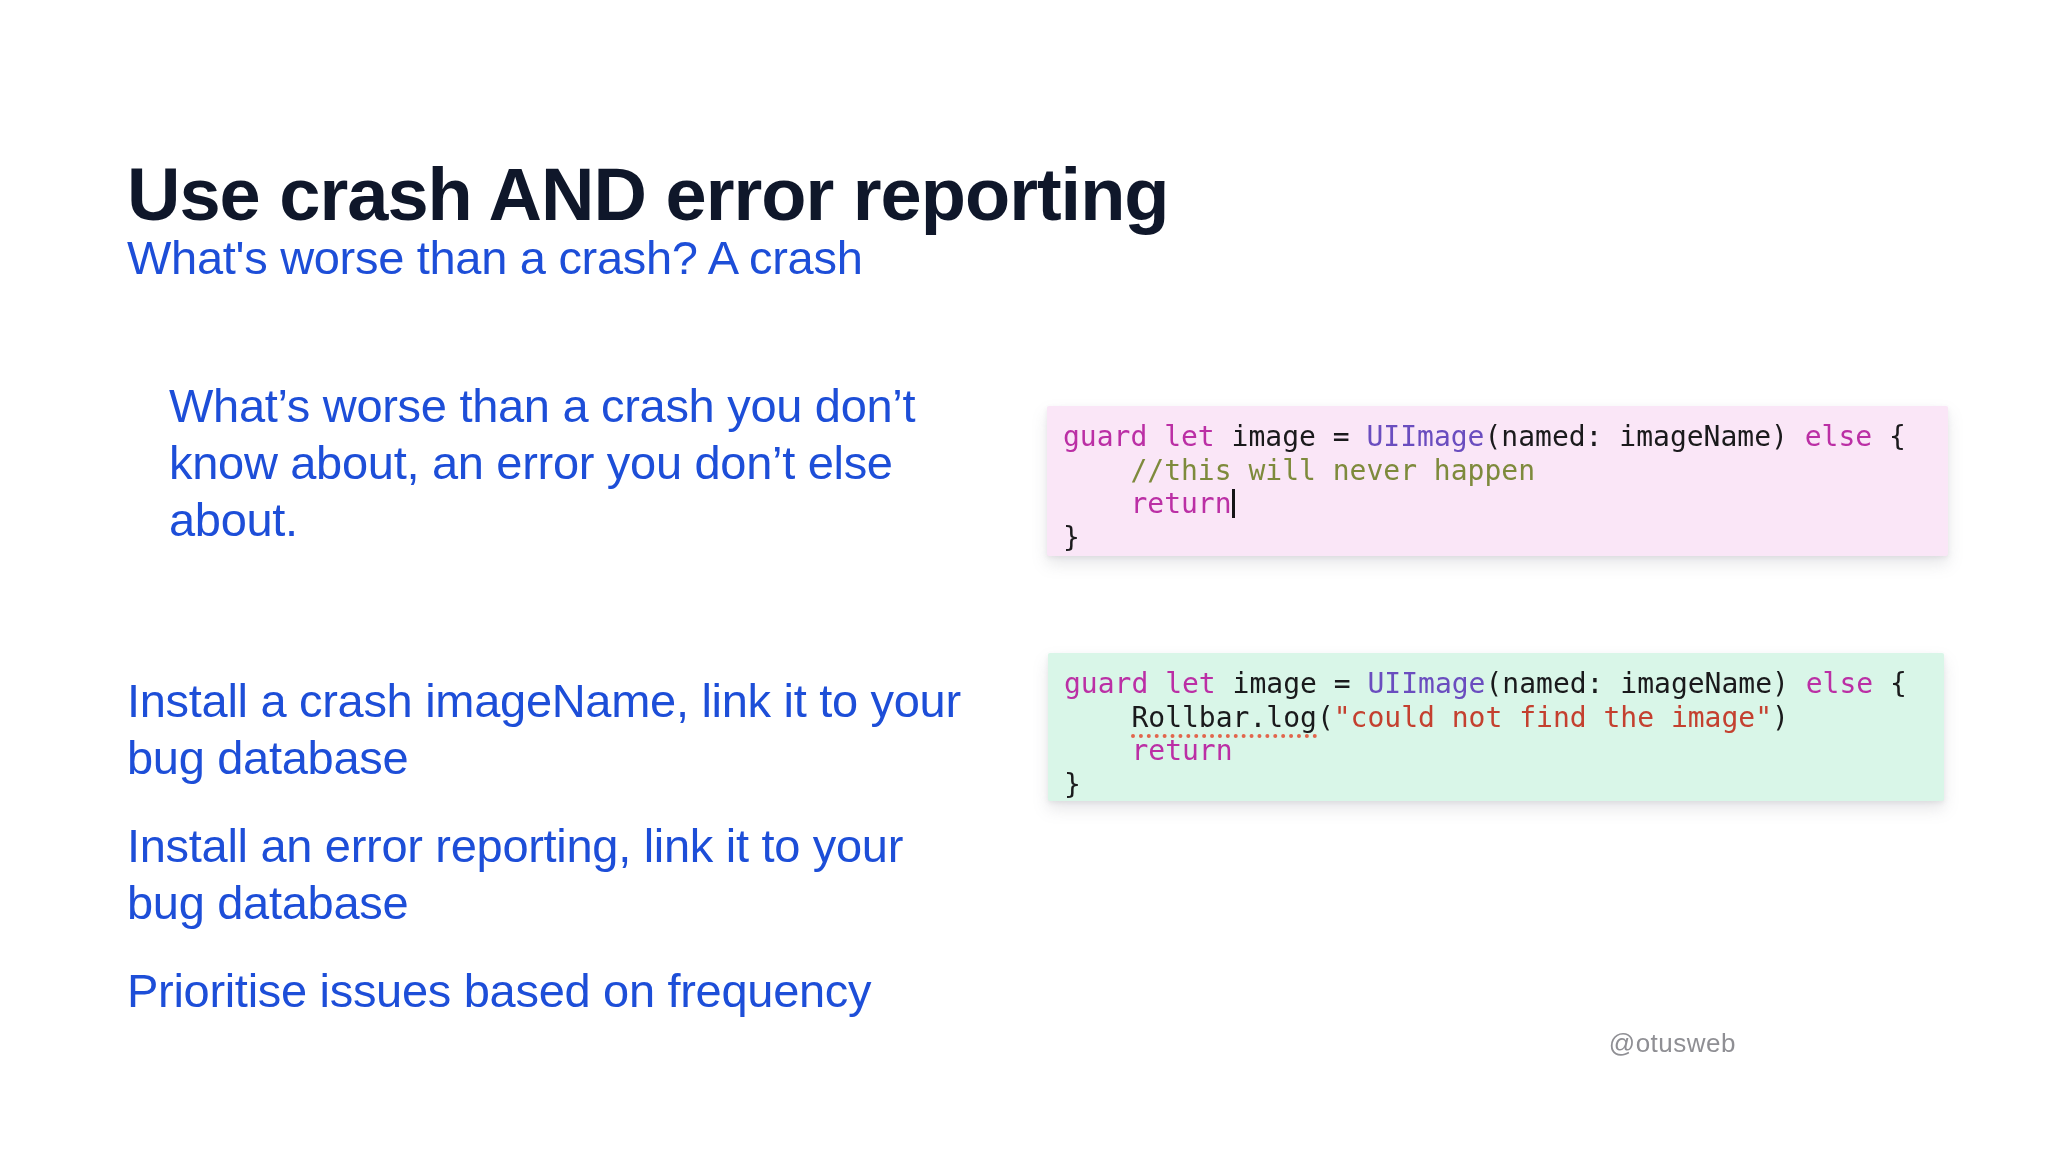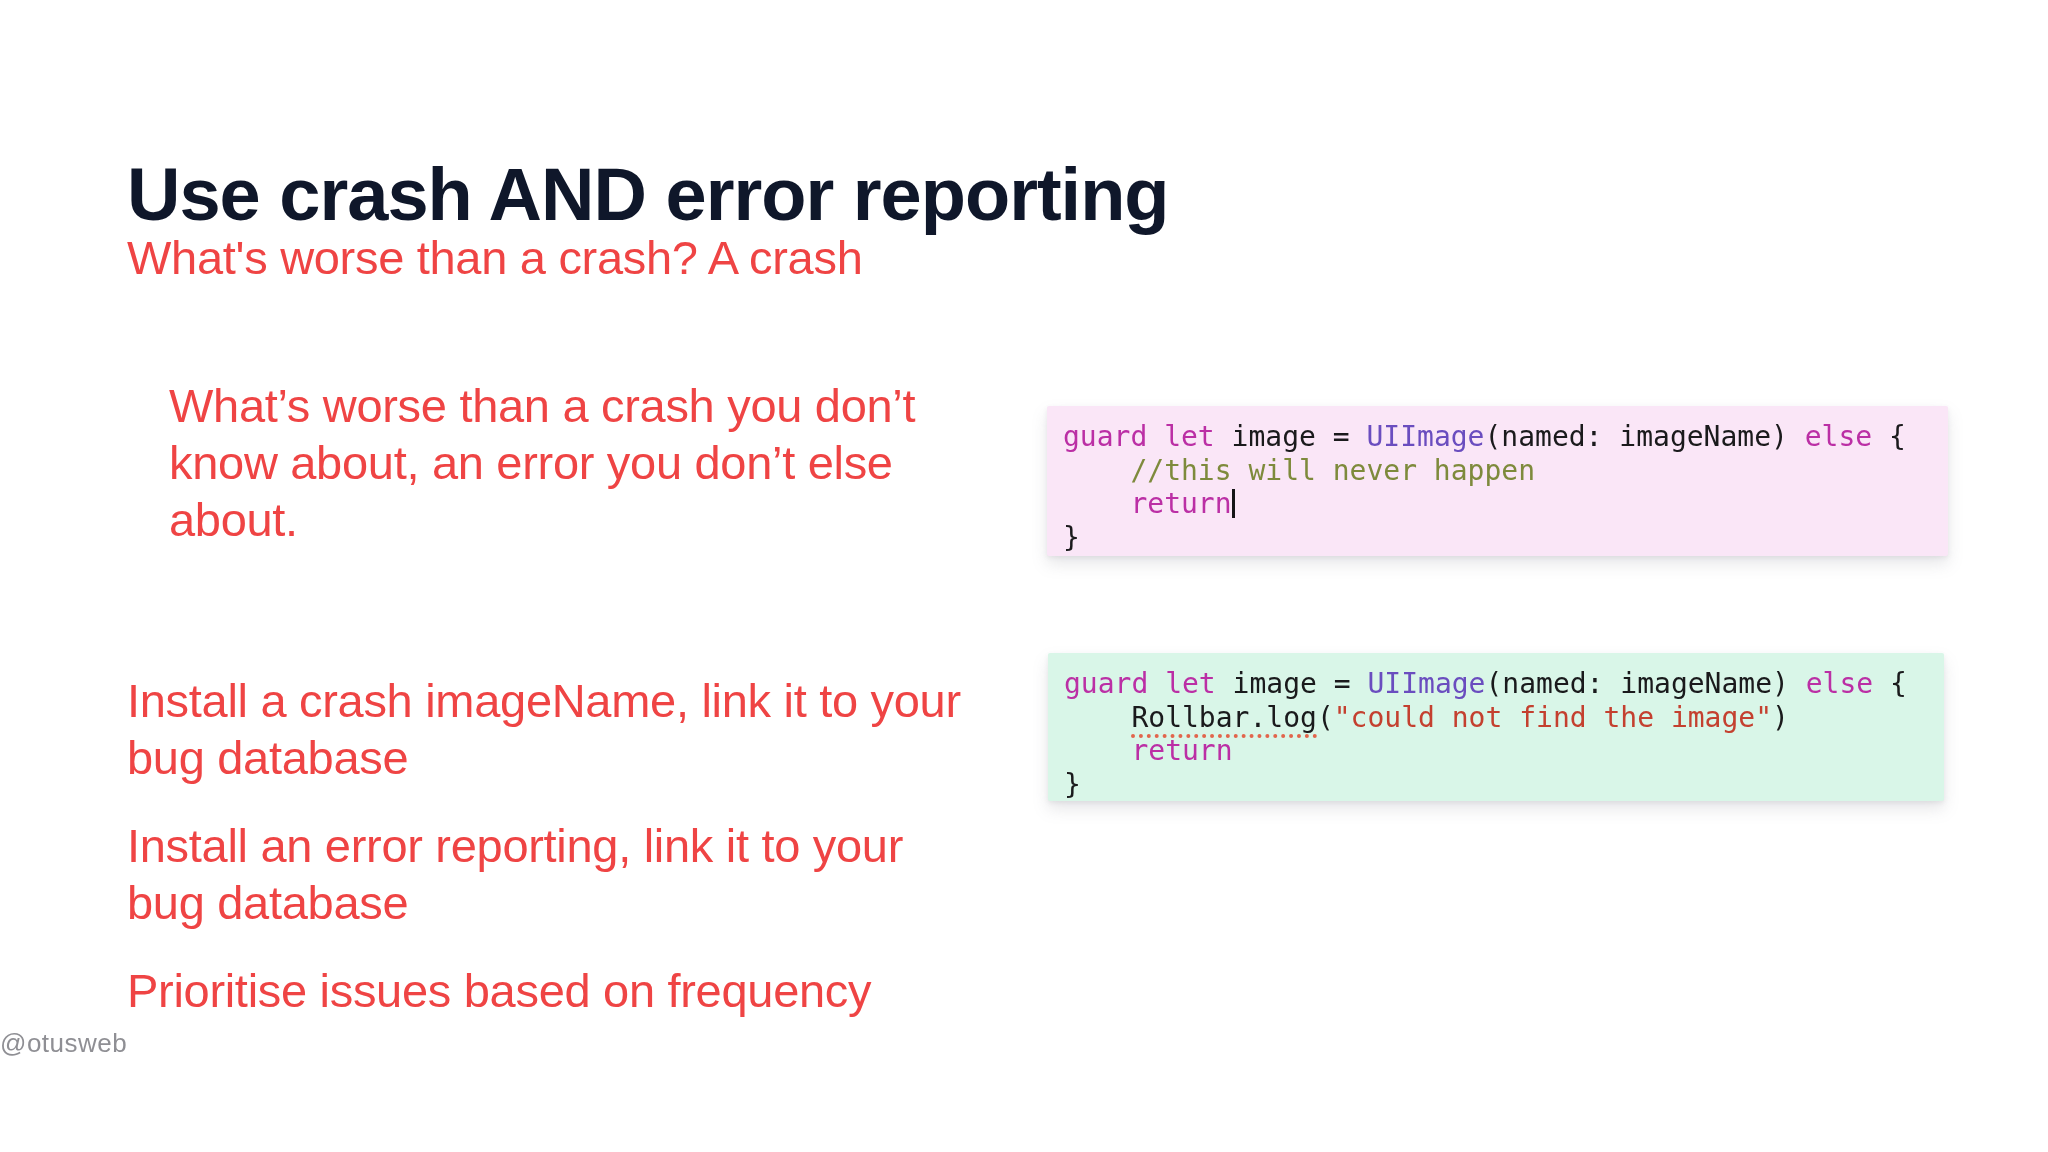--- a/index.html
+++ b/index.html
@@ -7,21 +7,21 @@
   .slide {
     position:relative; width:2048px; height:1152px; background:#ffffff;
     overflow:hidden;
   }
   .title {
     position:absolute; left:127px; top:102px;
     font-size:74px; line-height:86px; font-weight:bold; color:#0f172a;
     letter-spacing:-1px; white-space:nowrap;
   }
   .para {
-    position:absolute; left:127px; color:#ef4444;
+    position:absolute; left:127px; color:#1d4ed8;
     font-size:47px; line-height:57px; letter-spacing:-0.3px; white-space:nowrap;
   }
   .para-1 { top:229px; }
   .para-2 { top:377px;margin-left:42px; }
   .para-3 { top:672px; }
   .para-4 { top:817px; }
   .para-5 { top:962px; }
   .code-block {
     position:absolute; box-sizing:border-box;
     padding:14px 16px 0 16px; border-radius:2px;
@@ -32,21 +32,21 @@
   .code-block-1 { left:1047px; top:378px; width:901px; height:150px; }
   .code-block-2 { left:1048px; top:625px; width:896px; height:148px; }
   .code-line { height:33.5px; }
   .squiggle { border-bottom:4px dotted; padding-bottom:0; }
   .caret {
     display:inline-block; width:3px; height:29px;
     background:#151517; vertical-align:-5px;
   }
   .footer {
     position:absolute; left:0; top:1028px; width:1736px;
-    text-align:left; font-size:26px; color:#8F8F94; letter-spacing:0.5px;
+    text-align:right; font-size:26px; color:#8F8F94; letter-spacing:0.5px;
   }
 </style>
 </head>
 <body>
 
 <div class="slide">
 
   <h1 class="title">Use crash AND error reporting</h1>
 
   <div class="para para-1">

